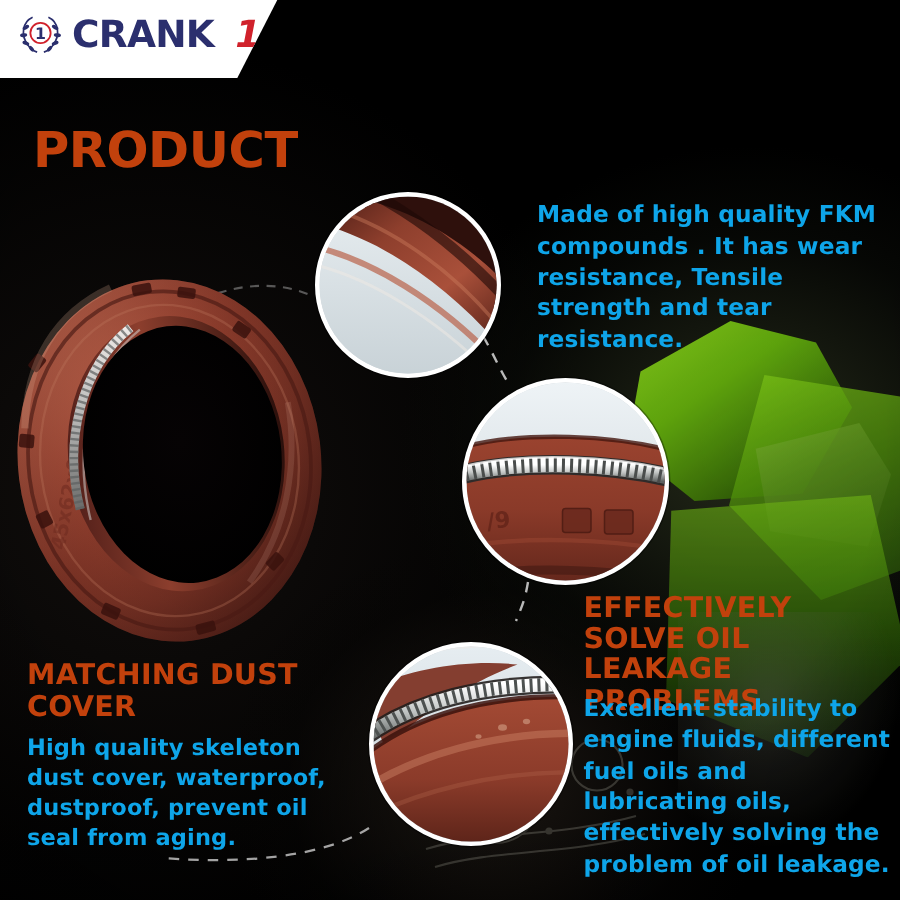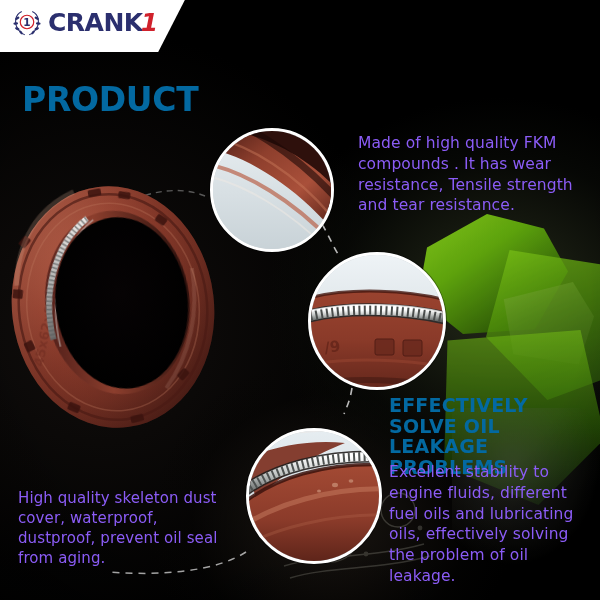--- a/index.html
+++ b/index.html
@@ -77,38 +77,38 @@
     clip-path:polygon(0 0, 100% 0, 84% 100%, 0 100%);
     display:flex; align-items:center;
     padding-left:26px;
   }
   .logo-wrap{ display:flex; align-items:center; gap:6px; margin-top:4px;}
   .wreath{ width:30px; height:30px; display:block; }
   .logo-text{
     font-family:"DejaVu Sans", sans-serif;
     font-weight:700; font-size:25px; letter-spacing:-.5px;
     color:#2b2f6e; line-height:1;
-    display:flex; align-items:baseline;
+    display:flex; align-items:baseline;gap:16px;
   }
   .logo-text .one{ color:#d0212b; font-style:italic; margin-left:-2px; }
 
   
   .hdr{
     position:absolute;
-    color:#0369a1;
+    color:#c2410c;
     font-family:"DejaVu Sans", sans-serif;
     font-weight:700;
     line-height:1.08;
     letter-spacing:.2px;
   }
   .body{
     position:absolute;
-    color:#8b5cf6;
+    color:#0ea5e9;
     font-family:"DejaVu Sans", sans-serif;
-    font-weight:400;
+    font-weight:700;
     line-height:1.34;
     letter-spacing:.1px;
   }
 
   #title{ left:22px; top:82px; font-size:33px; letter-spacing:-.3px; }
 
   #h-raw{   left:358px; top:82px; width:232px; font-size:19px; }
   #b-raw{   left:358px; top:133px; width:236px; font-size:15.5px; }
 
   #h-dust{  left:18px;  top:440px; width:220px; font-size:19px; }
@@ -373,18 +373,19 @@
         </span>
     </div>
   </div>
 
   <div class="hdr" id="title">
     <div>PRODUCT</div>
   </div>
 
   <div class="body" id="b-raw">Made of high quality FKM compounds . It has wear resistance, Tensile strength and tear resistance.</div>
 
+  <div class="hdr" id="h-dust">MATCHING DUST COVER</div>
   <div class="body" id="b-dust">High quality skeleton dust cover, waterproof, dustproof, prevent oil seal from aging.</div>
 
   <div class="hdr" id="h-leak">EFFECTIVELY SOLVE OIL LEAKAGE PROBLEMS</div>
   <div class="body" id="b-leak">Excellent stability to engine fluids, different fuel oils and lubricating oils, effectively solving the problem of oil leakage.</div>
 
 </div>
 
 </body></html>

